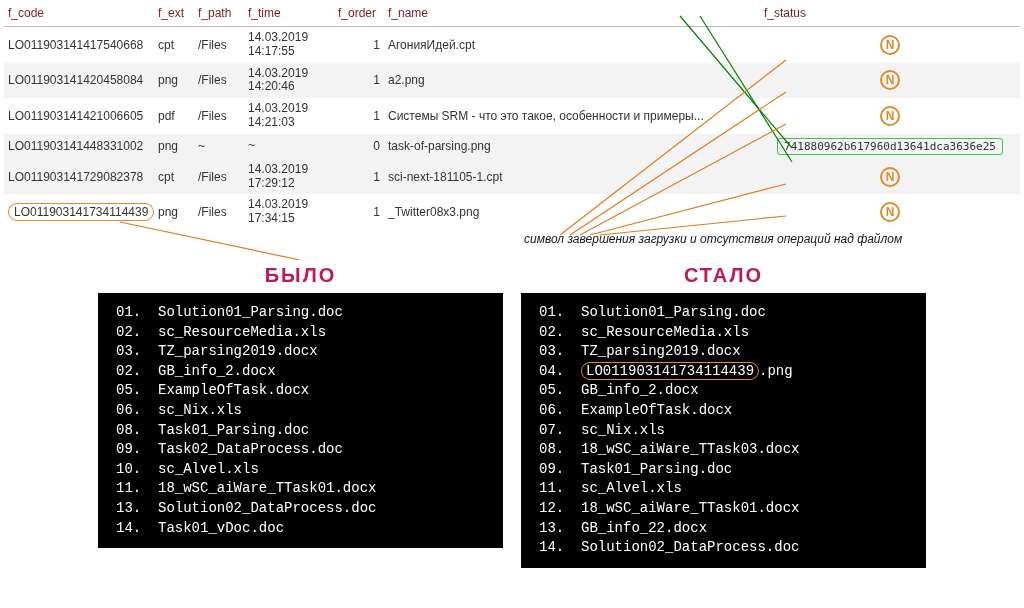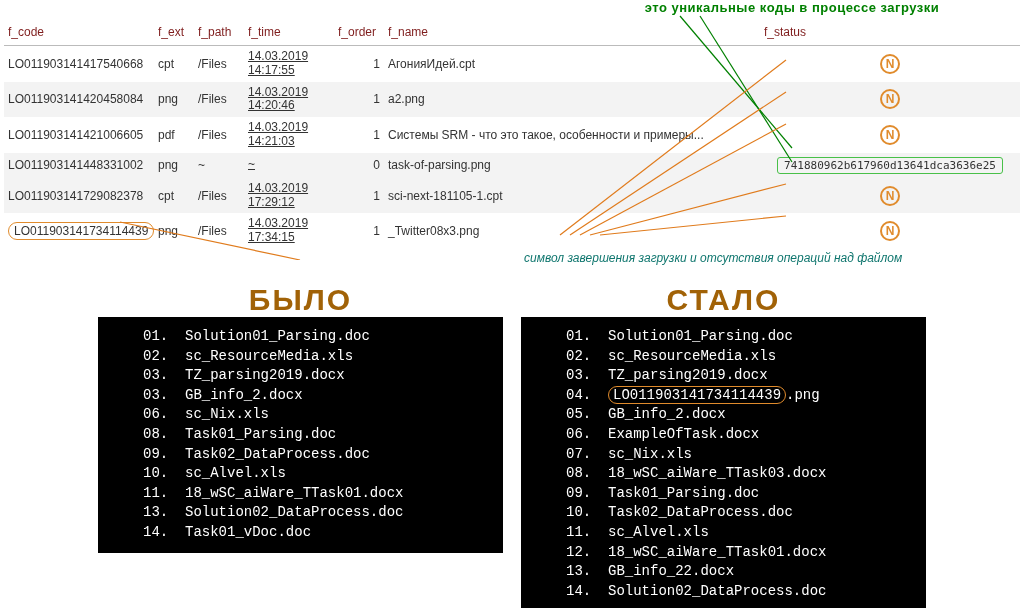--- a/index.html
+++ b/index.html
@@ -14,38 +14,37 @@
   .col-fcode   { width: 150px; }
   .col-fext    { width: 40px; }
   .col-fpath   { width: 50px; }
   .col-ftime   { width: 90px; }
   .col-forder  { width: 50px; text-align: right; }
   .col-fname   { width: auto; }
   .col-fstatus { width: 260px; text-align: center; }
   .badge-n { display:inline-block; width:20px; height:20px; border:2px solid #e08b2c; color:#e08b2c; border-radius:50%; text-align:center; line-height:17px; font-weight:bold; font-size:12px; }
   .hash-box { display:inline-block; border:1px solid #48c048; border-radius:3px; padding:1px 6px; font-family: monospace; font-size:11px; color:#333; }
   .fcode-hl { border:1.5px solid #e08b2c; border-radius:10px; padding:1px 5px; display:inline-block; }
-  .ftime-block { line-height:1.15;text-decoration:underline; }
+  .ftime-block { line-height:1.15; }
   .ftime-block span { display:block; }
   td[data-role="forder"] { text-align:right; padding-right:18px; }
-  .annotation-mid { color:#0f766e; font-style:italic; font-size:12px; margin-left:520px; margin-top:2px; }
+  .annotation-mid { color:#0f172a; font-style:italic; font-size:12px; margin-left:520px; margin-top:2px; }
   .compare { display:flex; gap:18px; margin-top:18px; justify-content:center; }
   .compare-col { display:flex; flex-direction:column; align-items:center; }
-  .compare-title { color:#a16207; font-size:30px; font-weight:bold; letter-spacing:2px; }
+  .compare-title { color:#be185d; font-size:20px; font-weight:bold; letter-spacing:2px; margin-bottom:6px; }
   .terminal { background:#000; color:#fff; font-family: "Courier New", monospace; font-size:14px; padding:10px 18px; width:405px; line-height:1.4; }
-  .terminal .line { white-space:pre;margin-left:27px; }
+  .terminal .line { white-space:pre; }
   .terminal .hl { border:1.5px solid #e08b2c; border-radius:9px; padding:0 4px; }
   svg.overlay { position:absolute; top:0; left:0; pointer-events:none; }
 </style>
 </head>
 <body>
 
 <div class="wrap">
 
-  <div class="annotation-top">это уникальные коды в процессе загрузки</div>
 
   <table class="data">
     <thead>
       <tr>
         <th class="col-fcode">f_code</th>
         <th class="col-fext">f_ext</th>
         <th class="col-fpath">f_path</th>
         <th class="col-ftime">f_time</th>
         <th class="col-forder">f_order</th>
         <th class="col-fname">f_name</th>
@@ -141,21 +140,22 @@
 
   <div class="annotation-mid">символ завершения загрузки и отсутствия операций над файлом</div>
 
   <div class="compare">
     <div class="compare-col">
       <div class="compare-title">БЫЛО</div>
       <div class="terminal" id="term-left">
           <div class="line">01.  Solution01_Parsing.doc</div>
           <div class="line">02.  sc_ResourceMedia.xls</div>
           <div class="line">03.  TZ_parsing2019.docx</div>
-          <div class="line">03.  GB_info_2.docx</div>
+          <div class="line">02.  GB_info_2.docx</div>
+          <div class="line">05.  ExampleOfTask.docx</div>
           <div class="line">06.  sc_Nix.xls</div>
           <div class="line">08.  Task01_Parsing.doc</div>
           <div class="line">09.  Task02_DataProcess.doc</div>
           <div class="line">10.  sc_Alvel.xls</div>
           <div class="line">11.  18_wSC_aiWare_TTask01.docx</div>
           <div class="line">13.  Solution02_DataProcess.doc</div>
           <div class="line">14.  Task01_vDoc.doc</div>
         </div>
     </div>
     <div class="compare-col">
@@ -163,21 +163,20 @@
       <div class="terminal" id="term-right">
           <div class="line">01.  Solution01_Parsing.doc</div>
           <div class="line">02.  sc_ResourceMedia.xls</div>
           <div class="line">03.  TZ_parsing2019.docx</div>
           <div class="line">04.  <span class="hl">LO011903141734114439</span>.png</div>
           <div class="line">05.  GB_info_2.docx</div>
           <div class="line">06.  ExampleOfTask.docx</div>
           <div class="line">07.  sc_Nix.xls</div>
           <div class="line">08.  18_wSC_aiWare_TTask03.docx</div>
           <div class="line">09.  Task01_Parsing.doc</div>
-          <div class="line">10.  Task02_DataProcess.doc</div>
           <div class="line">11.  sc_Alvel.xls</div>
           <div class="line">12.  18_wSC_aiWare_TTask01.docx</div>
           <div class="line">13.  GB_info_22.docx</div>
           <div class="line">14.  Solution02_DataProcess.doc</div>
         </div>
     </div>
   </div>
 
   <svg class="overlay" width="1024" height="260">
     <g stroke="#008000" stroke-width="1.2" fill="none">

